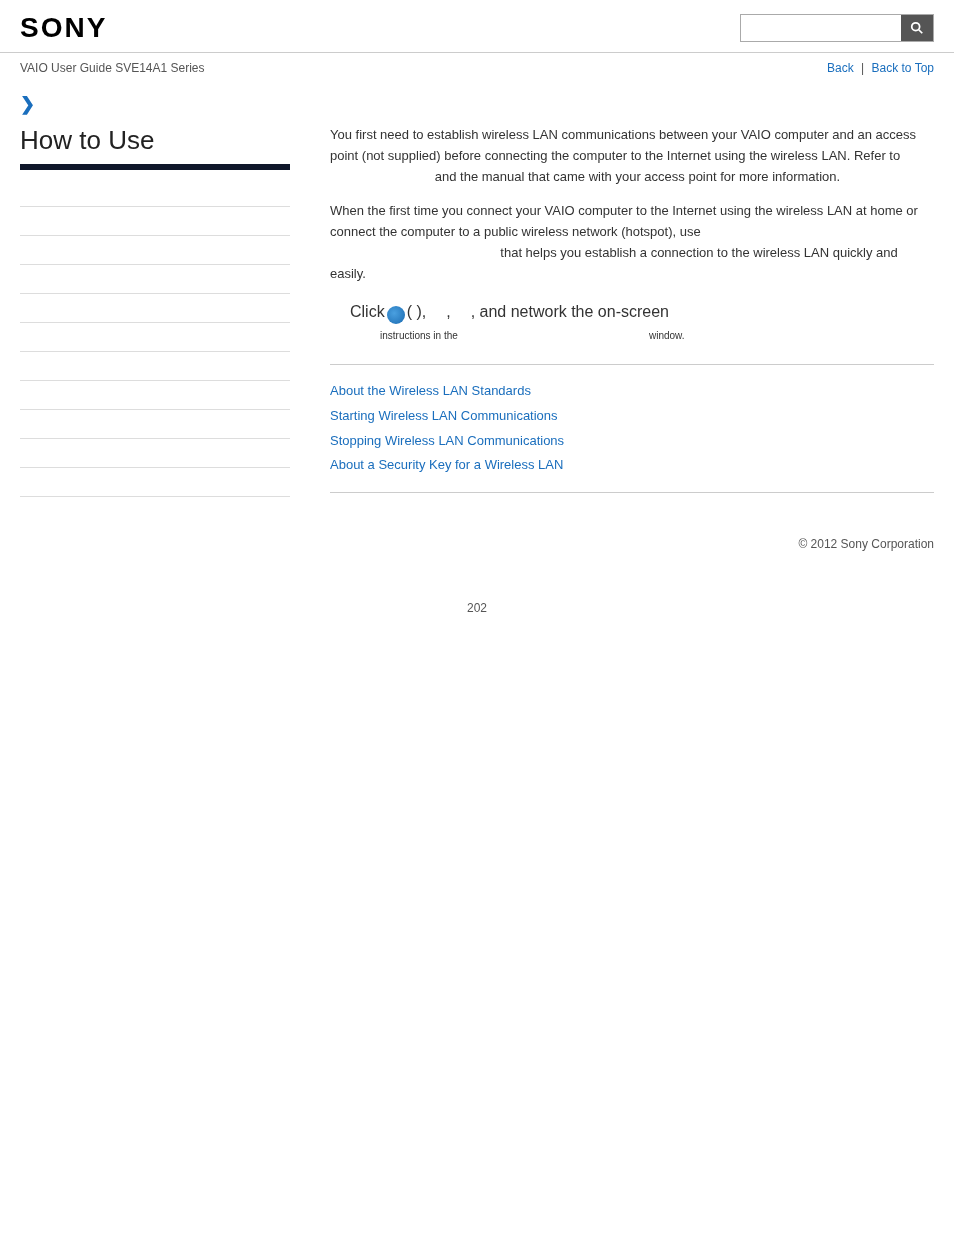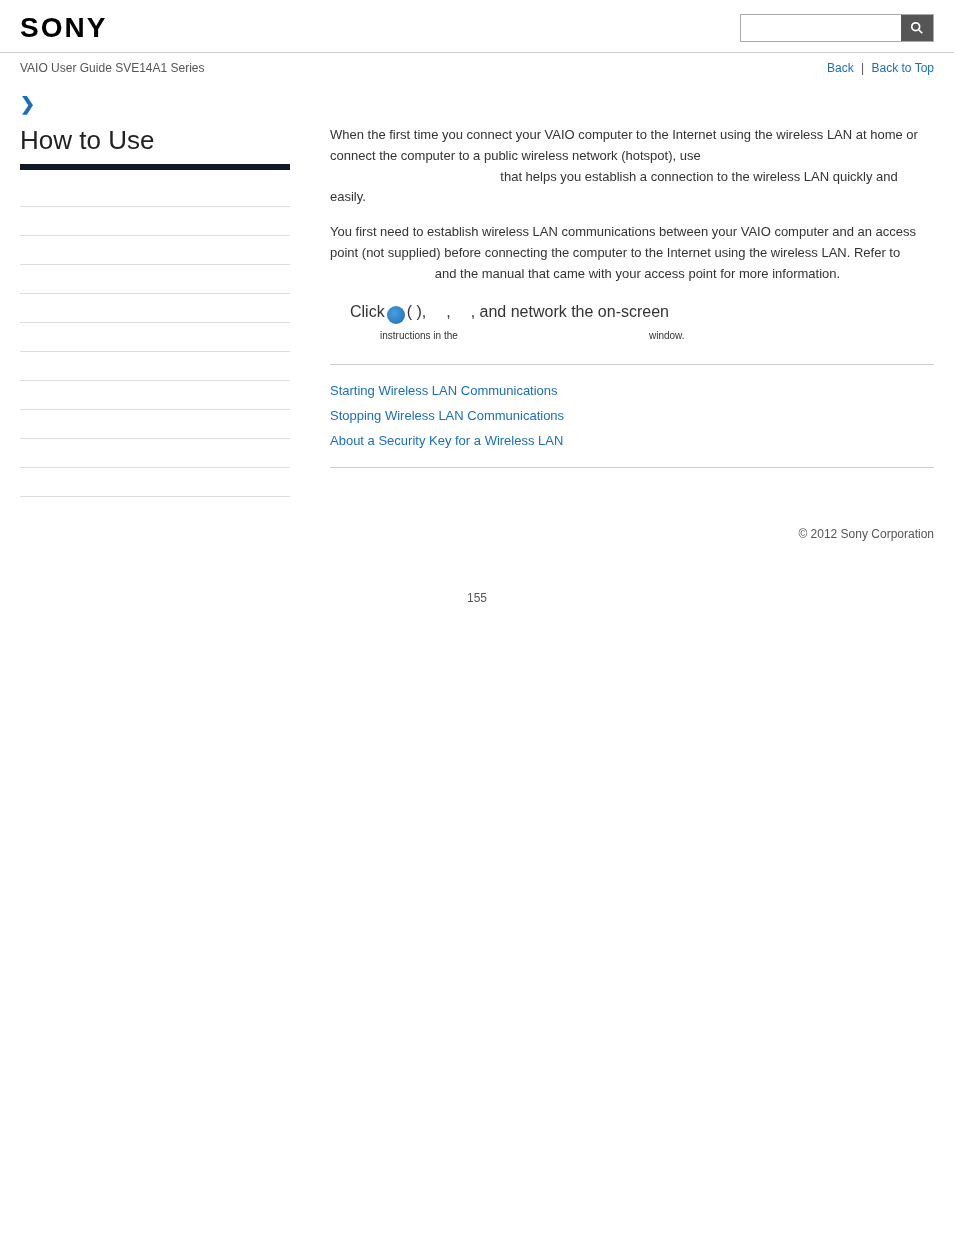--- a/index.html
+++ b/index.html
@@ -219,55 +219,56 @@
     <div class="sidebar-item">&nbsp;</div>
     <div class="sidebar-item">&nbsp;</div>
     <div class="sidebar-item">&nbsp;</div>
     <div class="sidebar-item">&nbsp;</div>
   </div>
 
   <div class="content">
 
     <div class="content-section">
       <p class="content-text">
+        <span>You first need to establish wireless LAN communications between your VAIO computer and an access point (not supplied) before connecting the computer to the Internet using the wireless LAN. Refer to</span>
+        <span>&nbsp;&nbsp;&nbsp;&nbsp;&nbsp;&nbsp;&nbsp;&nbsp;&nbsp;&nbsp;&nbsp;&nbsp;&nbsp;&nbsp;&nbsp;&nbsp;&nbsp;&nbsp;&nbsp;&nbsp;&nbsp;&nbsp;&nbsp;&nbsp;&nbsp;&nbsp;&nbsp;&nbsp;</span>
+        <span>and the manual that came with your access point for more information.</span>
+      </p>
+
+      <p class="content-text">
         <span>When the first time you connect your VAIO computer to the Internet using the wireless LAN at home or connect the computer to a public wireless network (hotspot), use</span><br>
         <span style="margin-left:80px;">&nbsp;&nbsp;&nbsp;&nbsp;&nbsp;&nbsp;&nbsp;&nbsp;&nbsp;&nbsp;&nbsp;&nbsp;&nbsp;&nbsp;&nbsp;&nbsp;&nbsp;&nbsp;&nbsp;&nbsp;&nbsp;&nbsp;&nbsp;&nbsp;</span>
         <span>that helps you establish a connection to the wireless LAN quickly and easily.</span>
-      </p>
-
-      <p class="content-text">
-        <span>You first need to establish wireless LAN communications between your VAIO computer and an access point (not supplied) before connecting the computer to the Internet using the wireless LAN. Refer to</span>
-        <span>&nbsp;&nbsp;&nbsp;&nbsp;&nbsp;&nbsp;&nbsp;&nbsp;&nbsp;&nbsp;&nbsp;&nbsp;&nbsp;&nbsp;&nbsp;&nbsp;&nbsp;&nbsp;&nbsp;&nbsp;&nbsp;&nbsp;&nbsp;&nbsp;&nbsp;&nbsp;&nbsp;&nbsp;</span>
-        <span>and the manual that came with your access point for more information.</span>
       </p>
 
       <div class="click-row">
         <span>Click</span>
         <span class="win-start-icon"></span>
         <span>(        ),</span>
         <span style="margin:0 20px">,</span>
         <span>, and network the on-screen</span>
       </div>
       <div style="margin-left:50px; font-size:10px; line-height:1.6;">
         <span>instructions in the</span>
         <span style="margin:0 40px;">&nbsp;&nbsp;&nbsp;&nbsp;&nbsp;&nbsp;&nbsp;&nbsp;&nbsp;&nbsp;&nbsp;&nbsp;&nbsp;&nbsp;&nbsp;&nbsp;&nbsp;&nbsp;&nbsp;&nbsp;&nbsp;&nbsp;&nbsp;&nbsp;&nbsp;&nbsp;&nbsp;&nbsp;&nbsp;&nbsp;&nbsp;&nbsp;&nbsp;&nbsp;&nbsp;&nbsp;&nbsp;&nbsp;</span>
         <span>window.</span>
       </div>
     </div>
 
     <hr class="divider">
 
     <div class="links-section">
+      <a class="link-item" href="#">About the Wireless LAN Standards</a>
       <a class="link-item" href="#">Starting Wireless LAN Communications</a>
       <a class="link-item" href="#">Stopping Wireless LAN Communications</a>
       <a class="link-item" href="#">About a Security Key for a Wireless LAN</a>
     </div>
 
     <hr class="divider">
 
   </div>
 </div>
 
 <div class="footer">
   <span>© 2012 Sony Corporation</span>
 </div>
 
-<div class="page-number">155</div>
+<div class="page-number">202</div>
 
 </body></html>

